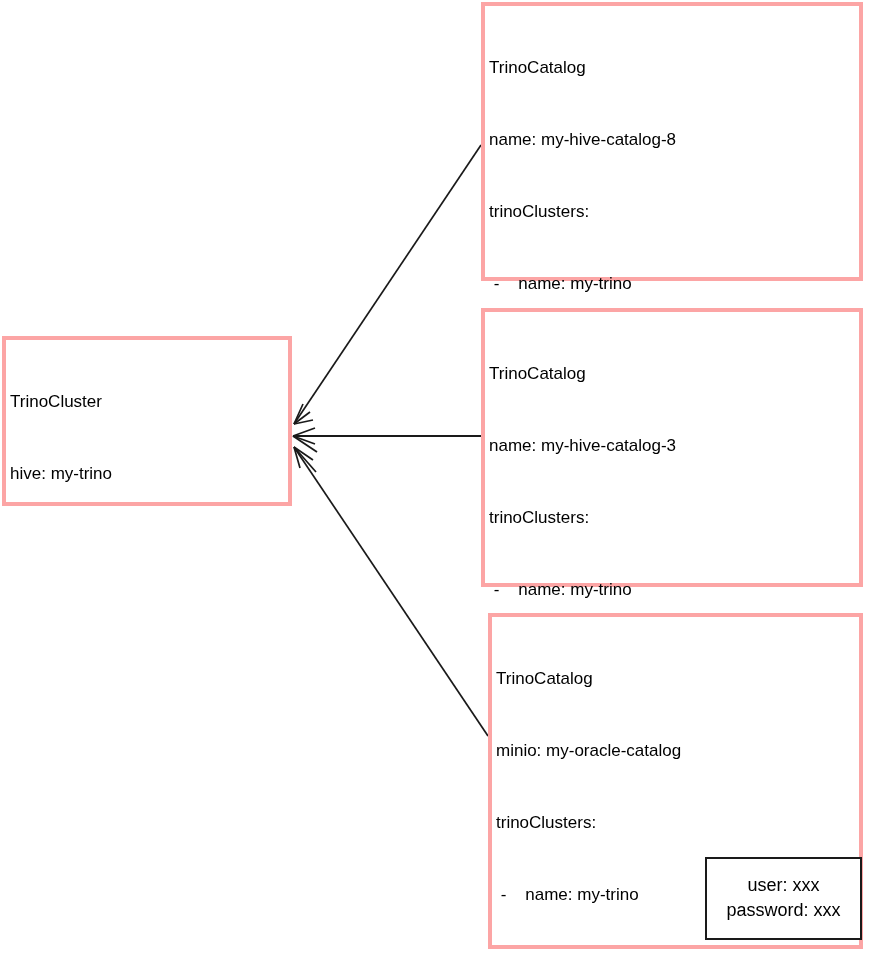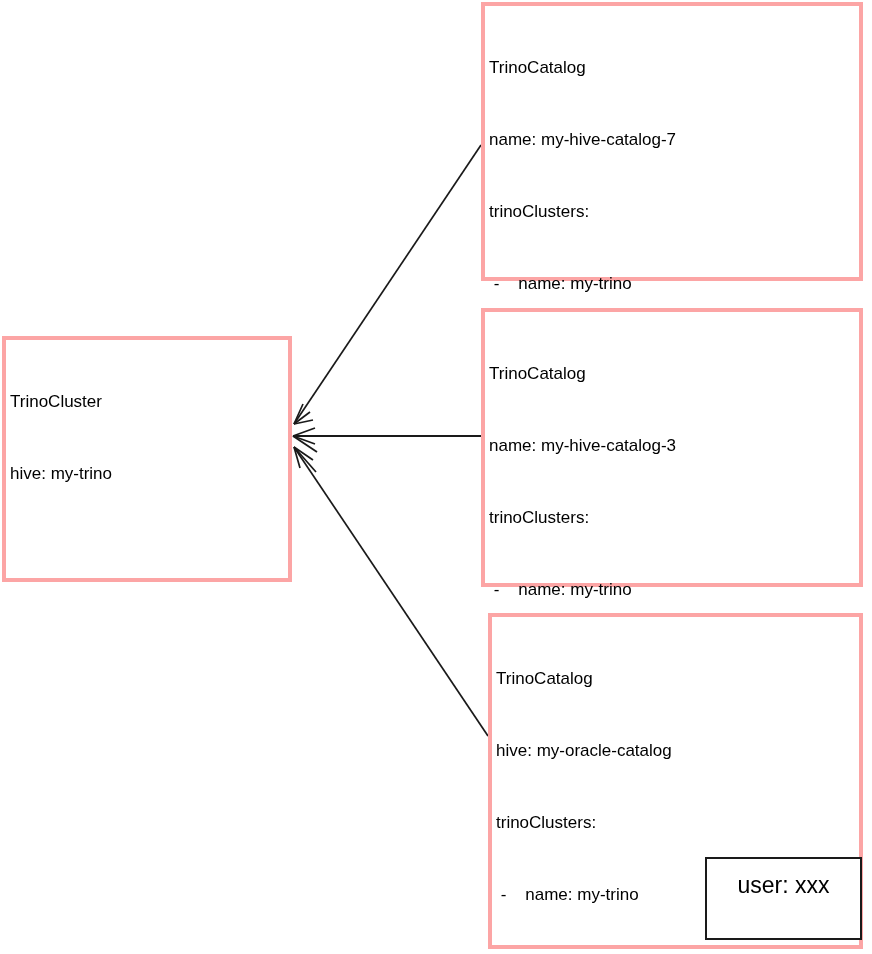--- a/index.html
+++ b/index.html
@@ -42,21 +42,21 @@
     display: block;
     white-space: pre;
     height: 24px;
   }
   .secret-text {
     position: absolute;
     left: 0;
     right: 0;
     top: 14px;
     text-align: center;
-    font-size: 23px;
+    font-size: 18px;
     line-height: 25px;
     color: #000000;
   }
   .secret-text .ln {
     display: block;
   }
   svg.edges {
     position: absolute;
     left: 0;
     top: 0;
@@ -95,31 +95,31 @@
       <path d="M 294 447 L 316 472" stroke-width="1.7"></path>
     </g>
 
     <g>
       <line x1="760" y1="817" x2="789" y2="856" stroke-width="1.7"></line>
       <path d="M 789 856 L 769 845 M 789 856 L 782 834" stroke-width="1.7"></path>
       <path d="M 789 856 L 773 836" stroke-width="1.7"></path>
     </g>
   </svg>
 
-  <div class="box" style="left:2px; top:336px; width:290px; height:246px;">
+  <div class="box" style="left:2px; top:336px; width:290px; height:170px;">
     <div class="yaml">
       <span class="ln">TrinoCluster</span>
       <span class="ln">hive: my-trino</span>
     </div>
   </div>
 
   <div class="box" style="left:481px; top:2px; width:382px; height:279px;">
     <div class="yaml">
       <span class="ln">TrinoCatalog</span>
-      <span class="ln">name: my-hive-catalog-7</span>
+      <span class="ln">name: my-hive-catalog-8</span>
       <span class="ln">trinoClusters:</span>
       <span class="ln"> -    name: my-trino</span>
       <span class="ln">hive:</span>
       <span class="ln">   s3: # S3ConnnectionSpec</span>
       <span class="ln">      inline:</span>
       <span class="ln">         host: minio</span>
       <span class="ln">   metastore: # whatever</span>
     </div>
   </div>
 
@@ -132,28 +132,29 @@
       <span class="ln">hive:</span>
       <span class="ln">   hdfs:</span>
       <span class="ln">      # TBD</span>
       <span class="ln">   metastore: # whatever</span>
     </div>
   </div>
 
   <div class="box" style="left:488px; top:613px; width:375px; height:336px;">
     <div class="yaml">
       <span class="ln">TrinoCatalog</span>
-      <span class="ln">hive: my-oracle-catalog</span>
+      <span class="ln">minio: my-oracle-catalog</span>
       <span class="ln">trinoClusters:</span>
       <span class="ln"> -    name: my-trino</span>
       <span class="ln">oracle:</span>
       
       
     </div>
 
     <div class="inner-box" style="left:213px; top:240px; width:157px; height:83px;">
       <div class="secret-text">
         <span class="ln">user: xxx</span>
+        <span class="ln">password: xxx</span>
       </div>
     </div>
   </div>
 
 </div>
 
 </body></html>

